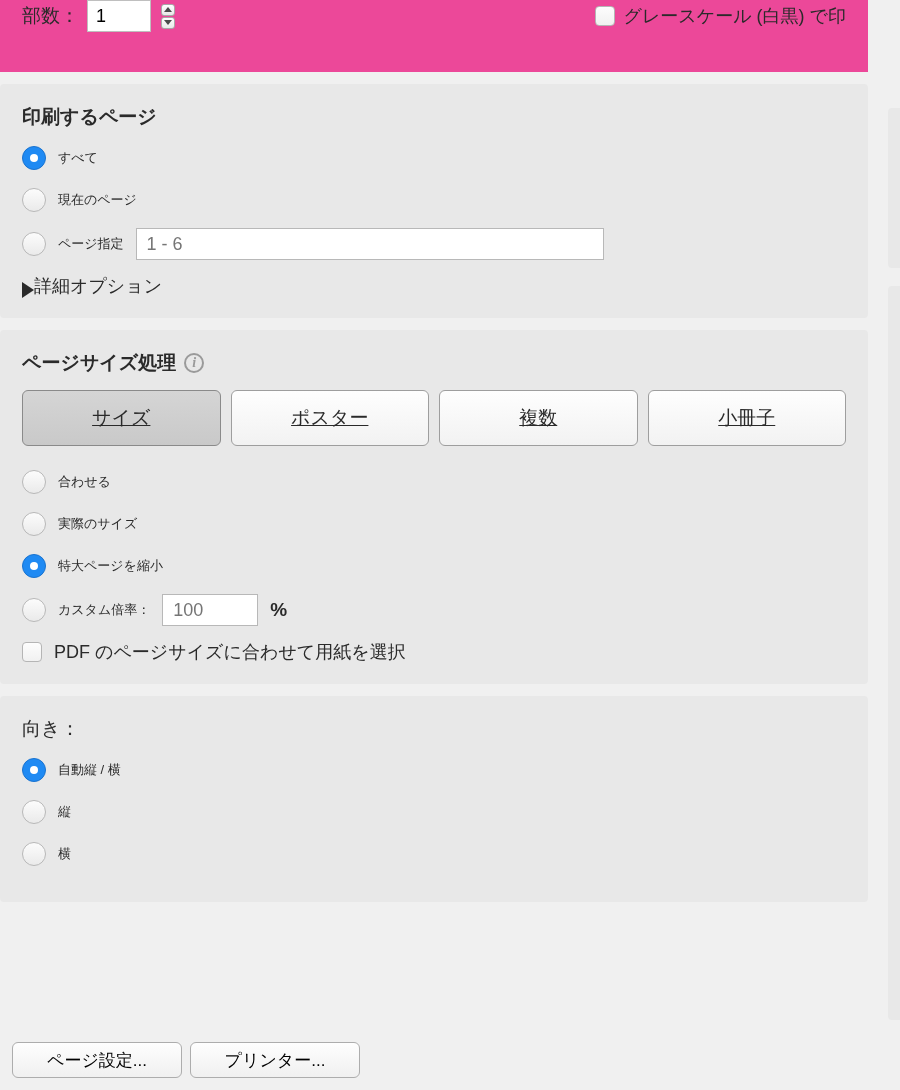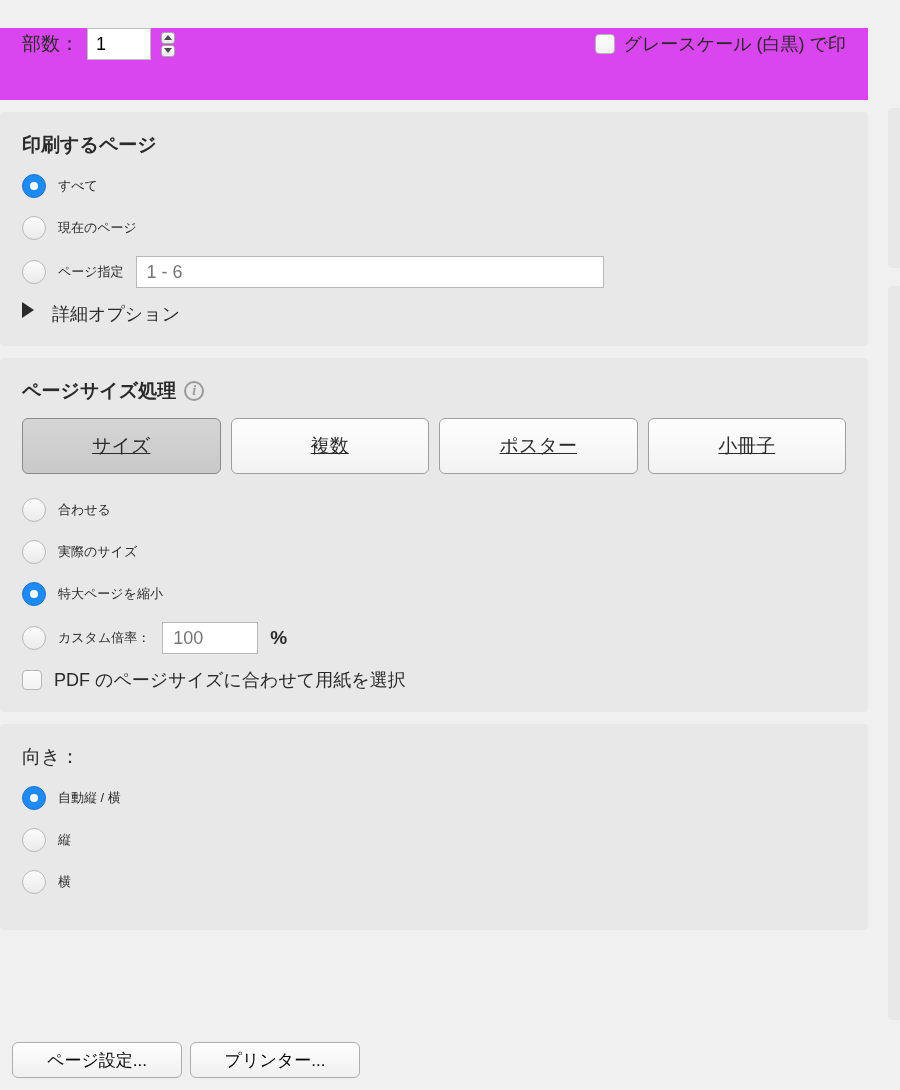--- a/index.html
+++ b/index.html
@@ -14,23 +14,22 @@
       position: relative;
     }
     .section {
       background: #e8e8e8;
       border-radius: 4px;
       margin: 0 0 12px 0;
       padding: 20px 22px;
     }
     .top-section {
       padding: 0 22px 40px 22px;
-      background: #d946ef;
+      background: #ec4899;
       margin-bottom: 12px;
-      margin-top: 28px;
     }
     .top-row {
       display: flex;
       align-items: center;
       justify-content: space-between;
     }
     .copies-group {
       display: flex;
       align-items: center;
       gap: 8px;
@@ -138,22 +137,21 @@
       width: 468px;
       height: 32px;
       border: 1px solid #b8b8b8;
       background: #fff;
       font-size: 18px;
       padding: 2px 10px;
       color: #999;
     }
     .disclosure-row {
       display: flex;
-      align-items: flex-start;
-      gap: 18px;
+      align-items: flex-end;
       margin-top: 4px;
       cursor: pointer;
     }
     .disclosure-tri {
       width: 0;
       height: 0;
       border-top: 8px solid transparent;
       border-bottom: 8px solid transparent;
       border-left: 12px solid #2a2a2a;
     }
@@ -290,22 +288,22 @@
     </div>
   </div>
 
   <div class="section">
     <div class="section-title">
       <span>ページサイズ処理</span>
       <span class="info-icon">i</span>
     </div>
     <div class="tab-row">
       <div class="tab-btn active">サイズ</div>
+      <div class="tab-btn">ポスター</div>
       <div class="tab-btn">複数</div>
-      <div class="tab-btn">ポスター</div>
       <div class="tab-btn">小冊子</div>
     </div>
     <div class="radio-row">
       <div class="radio"></div>
       <span class="radio-label">合わせる</span>
     </div>
     <div class="radio-row">
       <div class="radio"></div>
       <span class="radio-label">実際のサイズ</span>
     </div>

